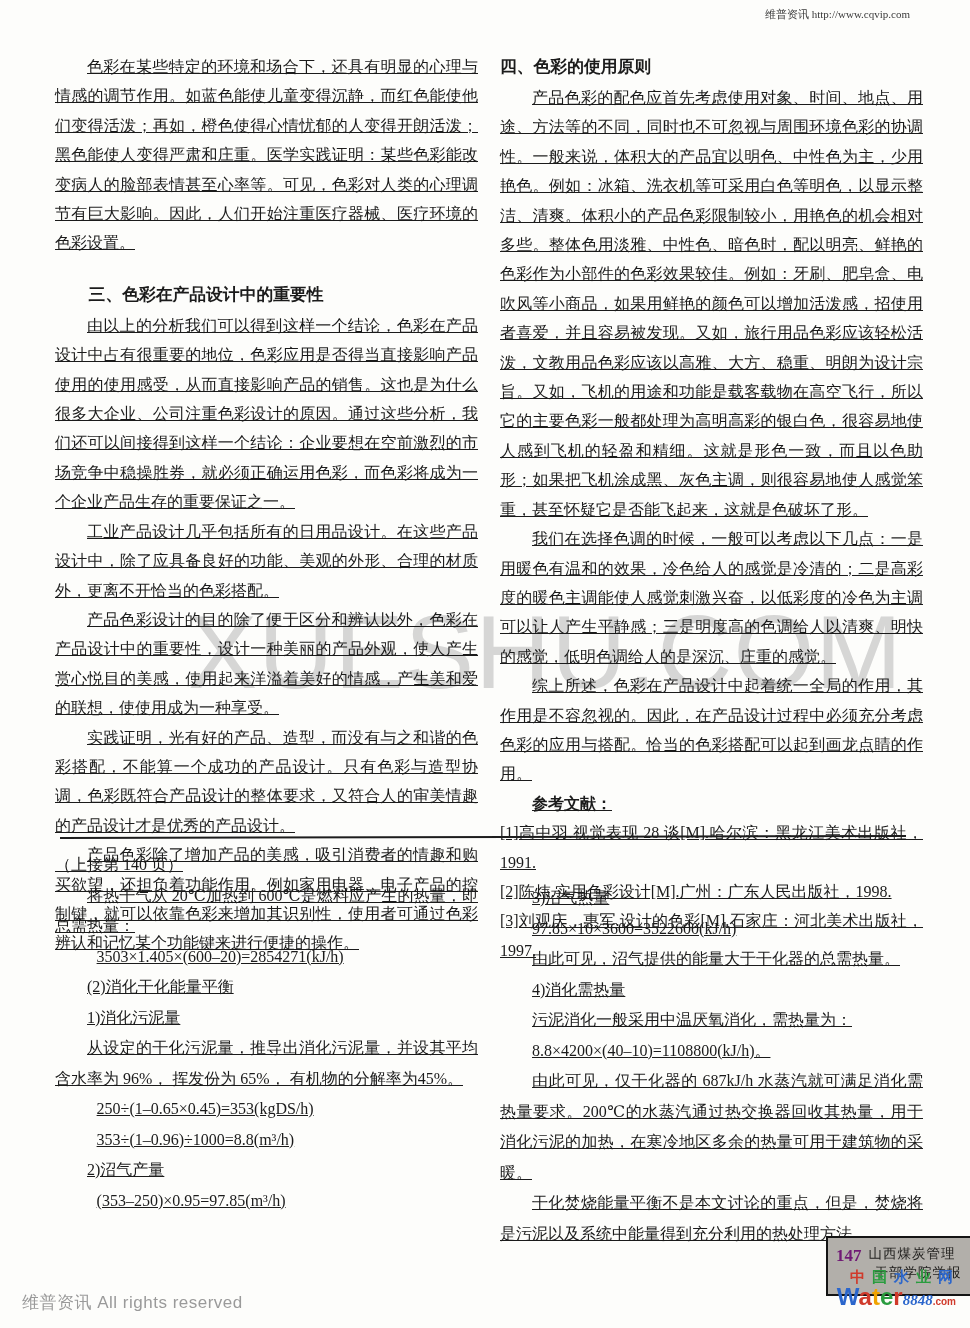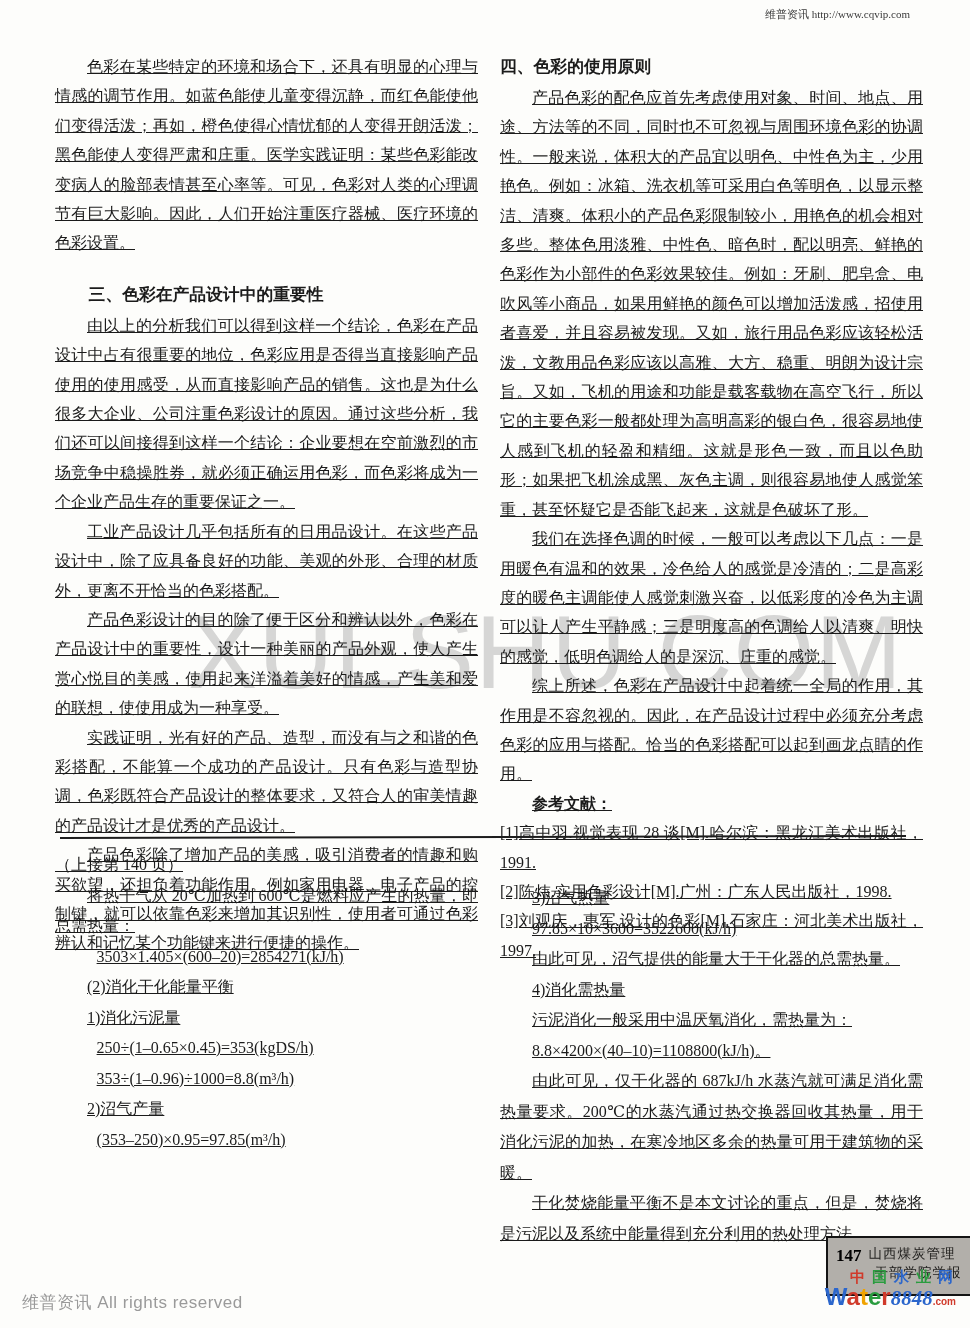--- a/index.html
+++ b/index.html
@@ -67,34 +67,34 @@
   }
   .stamp-box {
     position:absolute; right:0; top:1236px; width:144px; height:60px;
     background:#b2afaa;
     border:2px solid #141414; border-right:none;
     display:flex; align-items:flex-start; padding:6px 4px 0 8px;
     z-index:2;
   }
   .stamp-num {
     font-weight:bold; font-size:17px; line-height:20px;
-    margin:2px 7px 0 0; color:#000000;
+    margin:2px 7px 0 0; color:#701a75;
   }
   .stamp-journal {
     font-size:13.5px; line-height:19px; color:#22211f; letter-spacing:1px;
   }
   .stamp-journal .l2 { padding-left:6px; }
   .water-logo {
     position:absolute; right:14px; top:1283px; z-index:3;
     font-family:"Liberation Sans","DejaVu Sans",sans-serif;
     white-space:nowrap;
   }
   .water-logo .wl { font-size:24px; font-weight:bold; }
   .water-logo .num {
-    font-size:21px; font-style:italic; font-weight:bold;
+    font-size:15px; font-style:italic; font-weight:bold;
     font-family:"Liberation Serif",serif;
   }
   .water-logo .tld { font-size:10px; font-weight:bold; }
   .site-name {
     position:absolute; right:10px; top:1268px; z-index:3;
     font-size:15px; font-weight:bold; letter-spacing:7px; white-space:nowrap;
   }
 </style>
 </head>
 <body>
@@ -132,20 +132,21 @@
 
   <div class="divider"></div>
 
   <div class="cont-section">
     <div class="col">
       <p class="cont-note">（上接第 140 页）</p>
       <p>将热干气从 20℃加热到 600℃是燃料应产生的热量，即总需热量：</p>
       <p class="formula">3503×1.405×(600–20)=2854271(kJ/h)</p>
       <p class="subhead">(2)消化干化能量平衡</p>
       <p class="subhead">1)消化污泥量</p>
+      <p>从设定的干化污泥量，推导出消化污泥量，并设其平均含水率为 96%， 挥发份为 65%， 有机物的分解率为45%。</p>
       <p class="formula">250÷(1–0.65×0.45)=353(kgDS/h)</p>
       <p class="formula">353÷(1–0.96)÷1000=8.8(m³/h)</p>
       <p class="subhead">2)沼气产量</p>
       <p class="formula">(353–250)×0.95=97.85(m³/h)</p>
     </div>
     <div class="col col-right-lower">
       <p class="subhead">3)沼气热量</p>
       <p class="formula" style="text-indent:2em !important;">97.85×10×3600=3522600(kJ/h)</p>
       <p>由此可见，沼气提供的能量大于干化器的总需热量。</p>
       <p class="subhead">4)消化需热量</p>

